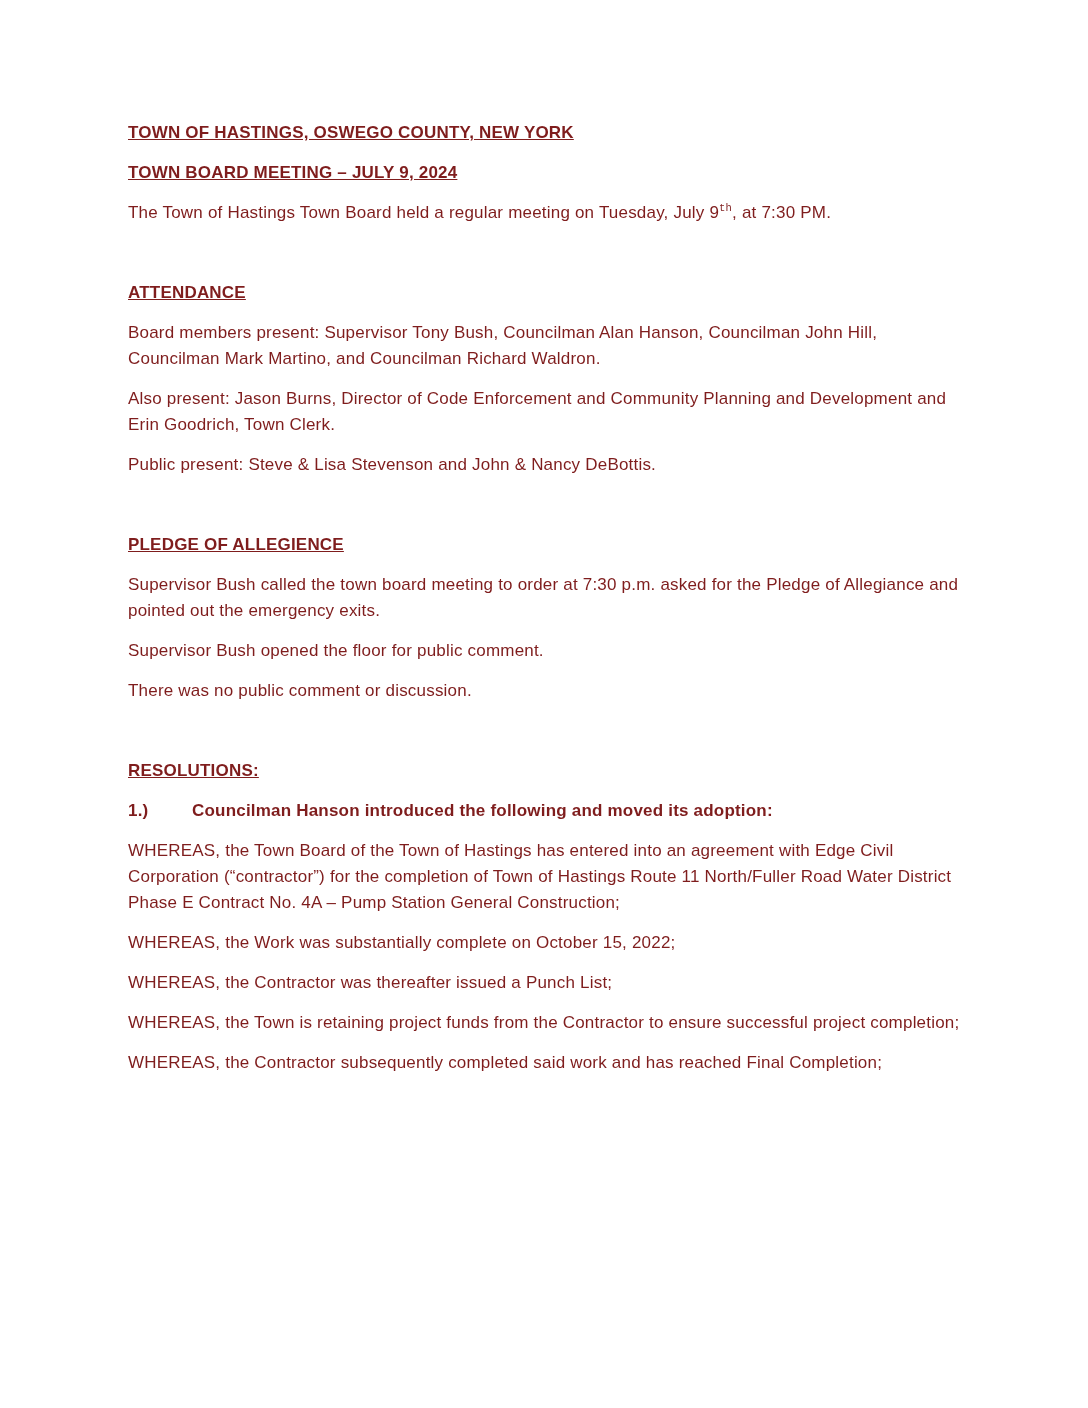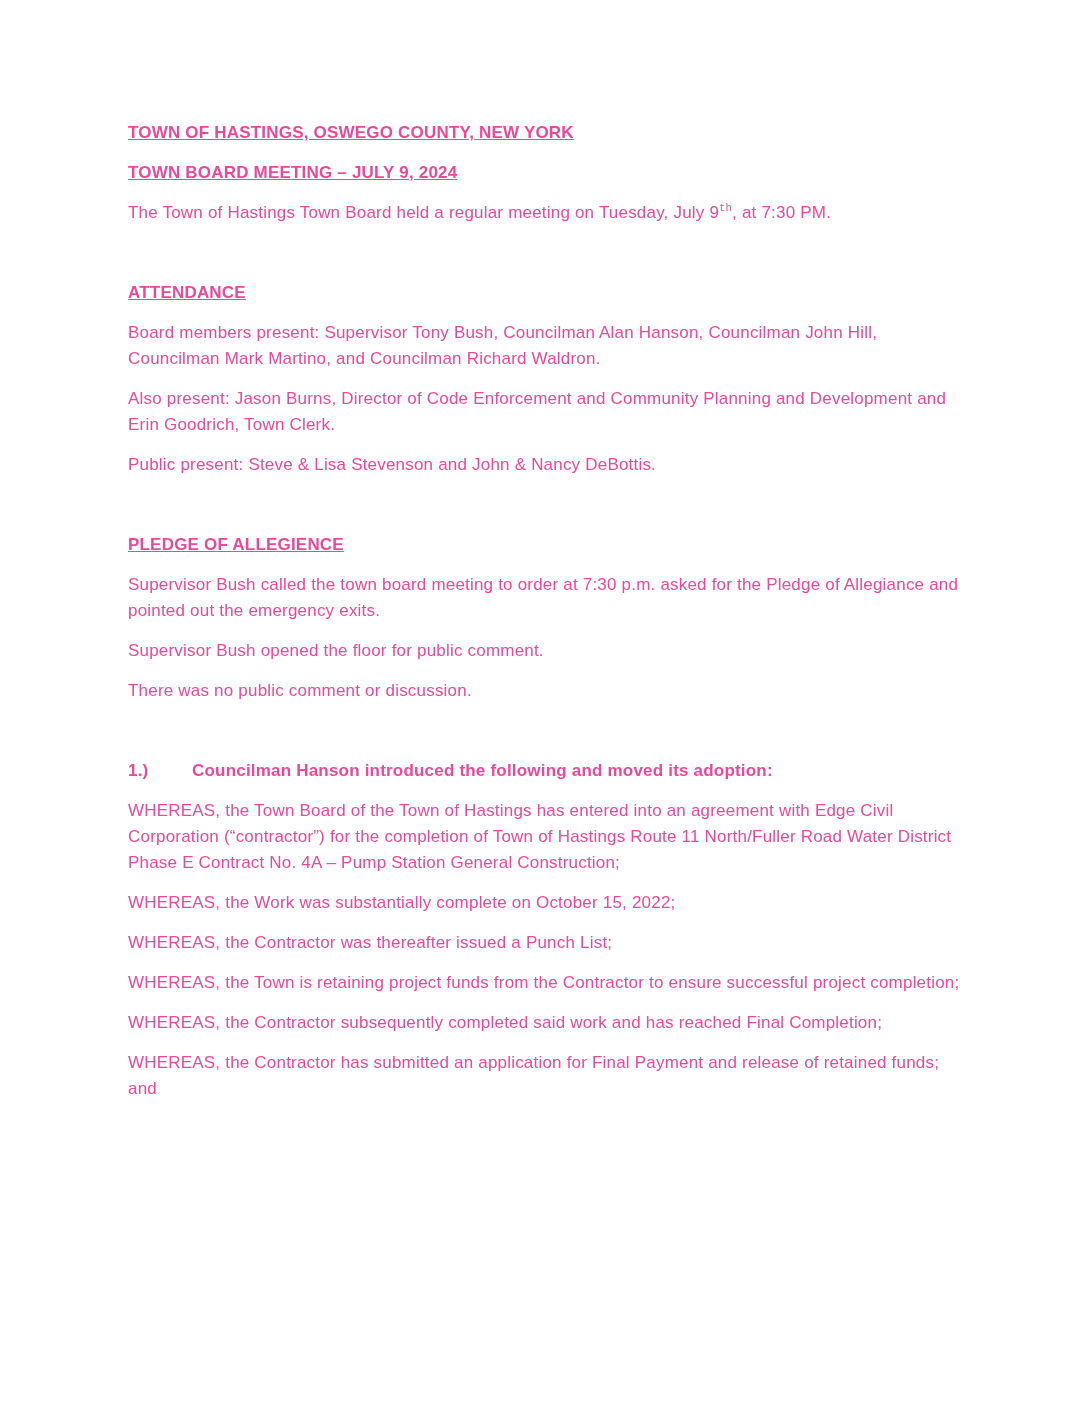--- a/index.html
+++ b/index.html
@@ -6,21 +6,21 @@
     margin: 0;
     padding: 0;
     background: #ffffff;
   }
   .page {
     width: 1088px;
     min-height: 1408px;
     box-sizing: border-box;
     padding: 120px 128px 60px 128px;
     background: #ffffff;
-    color: #ec4899;
+    color: #7f1d1d;
     font-family: "Liberation Sans", "DejaVu Sans", sans-serif;
     font-size: 17px;
     line-height: 26px;
     letter-spacing: 0.2px;
   }
   .para {
     margin: 0 0 14px 0;
   }
   .heading {
     margin: 0 0 14px 0;
@@ -75,31 +75,31 @@
 
   <p class="para">Supervisor Bush called the town board meeting to order at 7:30 p.m. asked for the Pledge of Allegiance and pointed out the emergency exits.</p>
 
 
   <p class="para">Supervisor Bush opened the floor for public comment.</p>
 
   <p class="para">There was no public comment or discussion.</p>
 
   <div class="blank-line"></div>
 
+  <p class="heading">RESOLUTIONS:</p>
 
   <div class="resolution-item">
     <span class="num">1.)</span>
     <span>Councilman Hanson introduced the following and moved its adoption:</span>
   </div>
 
   <p class="para"><span class="lead">WHEREAS,</span><span> the Town Board of the Town of Hastings has entered into an agreement with Edge Civil Corporation (“contractor”) for the completion of Town of Hastings Route 11 North/Fuller Road Water District Phase E Contract No. 4A – Pump Station General Construction;</span></p>
 
   <p class="para"><span class="lead">WHEREAS,</span><span> the Work was substantially complete on October 15, 2022;</span></p>
 
   <p class="para"><span class="lead">WHEREAS,</span><span> the Contractor was thereafter issued a Punch List;</span></p>
 
   <p class="para"><span class="lead">WHEREAS,</span><span> the Town is retaining project funds from the Contractor to ensure successful project completion;</span></p>
 
   <p class="para"><span class="lead">WHEREAS,</span><span> the Contractor subsequently completed said work and has reached Final Completion;</span></p>
 
-  <p class="para"><span class="lead">WHEREAS,</span><span> the Contractor has submitted an application for Final Payment and release of retained funds; and</span></p>
 
 </div>
 
 </body></html>

